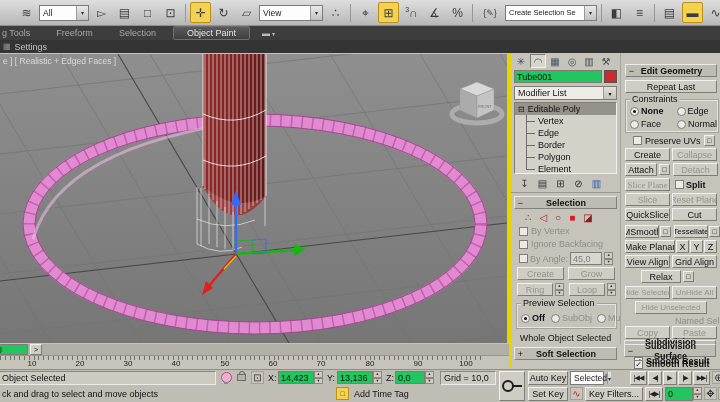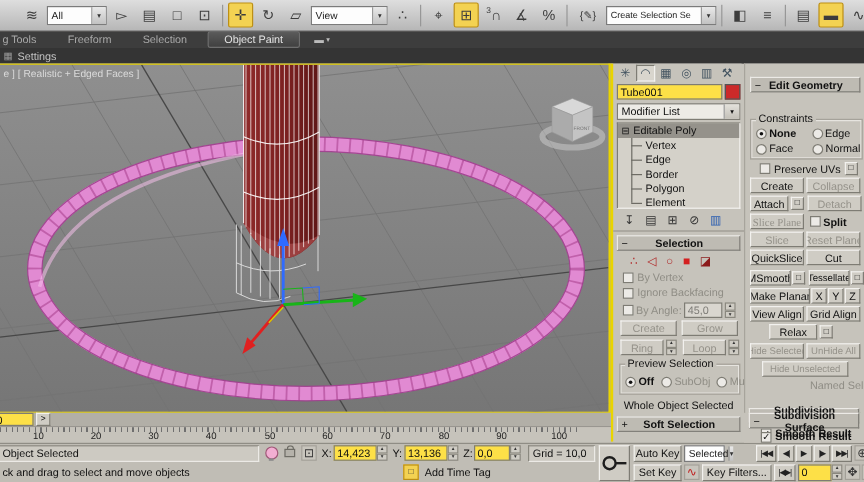--- a/index.html
+++ b/index.html
@@ -35,21 +35,21 @@
       border-top:1px solid #e9d400;border-right:2px solid #e9d400;border-bottom:1px solid #e9d400;
       background:#828282;}
   .vplabel{position:absolute;top:2px;left:3px;color:#dadada;font-size:8.5px;z-index:5;}
   
   .cp{position:absolute;background:#c6c3bb;}
   .cp1{left:509px;top:53px;width:109px;height:315px;border-left:2px solid #e9d400;box-sizing:border-box;}
   .cp2{left:620px;top:53px;width:100px;height:315px;border-left:1px solid #a7a49c;}
   .cptabs{position:absolute;top:1px;left:2px;display:flex;gap:1px;}
   .cptab{width:16px;height:14px;display:flex;align-items:center;justify-content:center;font-size:10px;color:#41525f;}
   .cptab.on{background:#d8d5cd;border:1px solid;border-color:#7e7c74 #f2f1ee #f2f1ee #7e7c74;box-sizing:border-box;}
-  .fld{background:#fde047;border:1px solid #7e7c74;font-size:9px;color:#111;display:flex;align-items:center;
+  .fld{background:#22c55e;border:1px solid #7e7c74;font-size:9px;color:#111;display:flex;align-items:center;
        padding:0 2px;box-sizing:border-box;height:13px;overflow:hidden;white-space:nowrap;}
   .fld.dis{color:#7e7c77;background:#d9d6cf;}
   .swatch{border:1px solid #555;box-sizing:border-box;}
   .drop{background:#edebe6;border:1px solid #7e7c74;height:14px;font-size:9px;display:flex;align-items:center;
         padding-left:3px;box-sizing:border-box;}
   .drop .arr{margin-left:auto;width:12px;height:100%;background:linear-gradient(#e3e1db,#c3c0b8);
              border-left:1px solid #999;font-size:6px;display:flex;align-items:center;justify-content:center;}
   .stack{background:#d4d1c9;border:1px solid;border-color:#7e7c74 #f2f1ee #f2f1ee #7e7c74;box-sizing:border-box;}
   .stkrow{height:12px;display:flex;align-items:center;font-size:9px;padding-left:3px;gap:3px;}
   .stkrow.sel{background:#95928b;}
@@ -386,20 +386,21 @@
       <span class="pm">+</span>
       <span class="t">Soft Selection</span>
     </div>
   </div>
 
   <div class="cp cp2">
     <div class="roll abs" style="left:4px;top:11px;width:92px;">
       <span class="pm">−</span>
       <span class="t">Edit Geometry</span>
     </div>
+    <div class="btn abs" style="left:4px;top:27px;width:92px;">Repeat Last</div>
     <div class="grp" style="left:4px;top:46px;width:92px;height:32px;">
       <span class="leg">Constraints</span>
       <div class="row" style="left:4px;top:6px;gap:2px;">
         <span class="rad sel"></span>
         <span class="lbl" style="font-weight:bold;">None</span>
         <span class="rad" style="margin-left:11px;"></span>
         <span class="lbl">Edge</span>
       </div>
       <div class="row" style="left:4px;top:19px;gap:2px;">
         <span class="rad"></span>
@@ -454,20 +455,24 @@
     <div class="row" style="left:20px;top:217px;gap:2px;">
       <div class="btn" style="width:40px;">Relax</div>
       <div class="btn sq">□</div>
     </div>
     <div class="row" style="left:4px;top:233px;gap:2px;">
       <div class="btn dis" style="width:45px;font-size:8px;">Hide Selected</div>
       <div class="btn dis" style="width:45px;font-size:8px;">UnHide All</div>
     </div>
     <div class="btn dis abs" style="left:14px;top:248px;width:72px;font-size:8px;">Hide Unselected</div>
     <div class="abs lbl dis" style="left:6px;top:263px;margin-left:48px;">Named Selections:</div>
+    <div class="row" style="left:4px;top:273px;gap:2px;">
+      <div class="btn dis" style="width:45px;">Copy</div>
+      <div class="btn dis" style="width:45px;">Paste</div>
+    </div>
     <div class="row" style="left:6px;top:288px;gap:3px;">
       <span class="chk dis">✓</span>
       <span class="lbl dis" style="font-size:8px;">Delete Isolated Vertices</span>
     </div>
     <div class="row" style="left:14px;top:300px;gap:3px;">
       <span class="chk">✓</span>
       <span class="lbl" style="font-weight:bold;">Full Interactivity</span>
     </div>
 
   </div>

